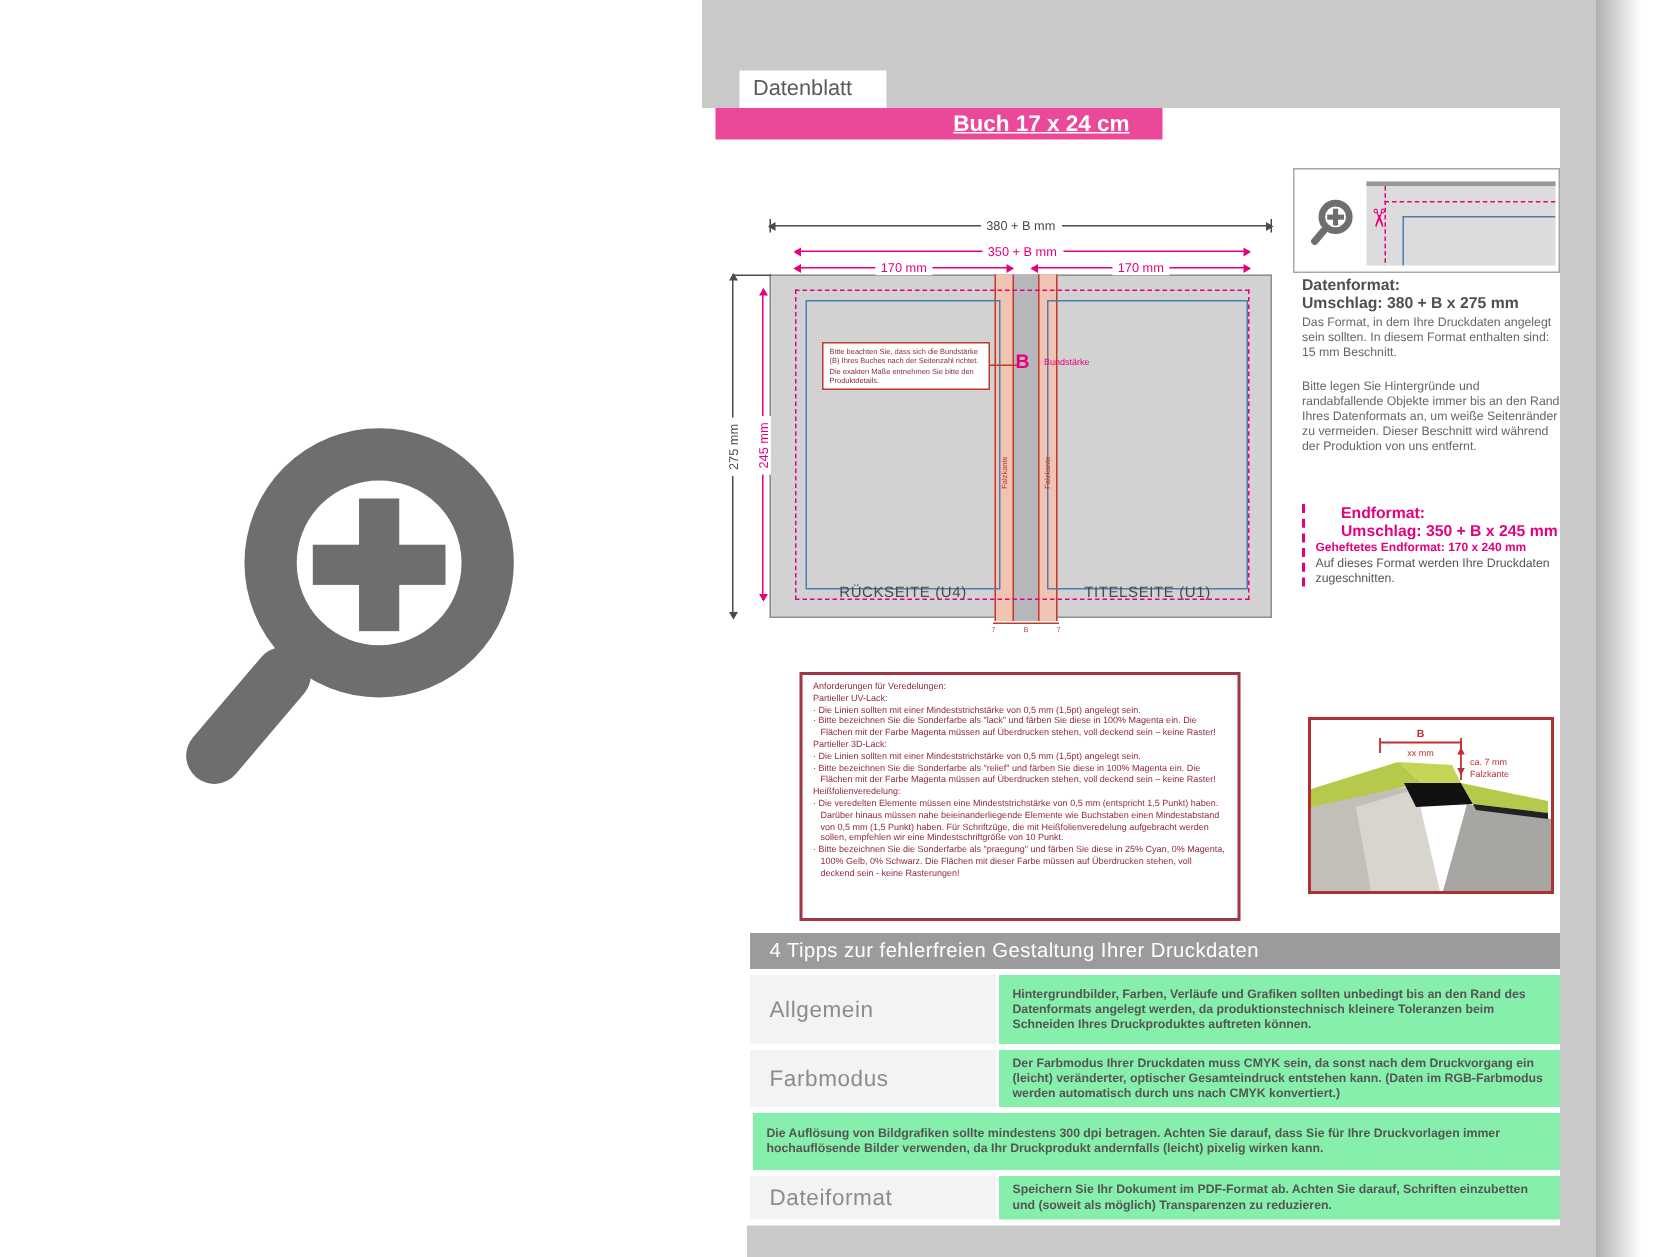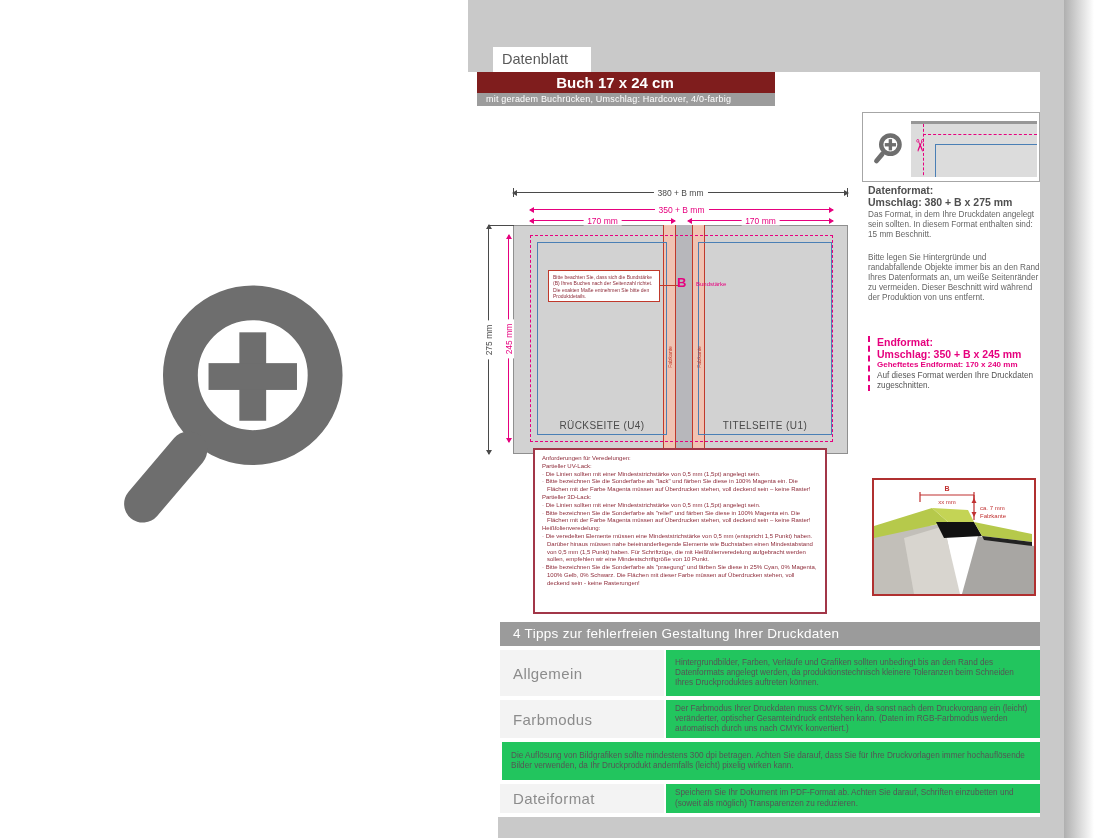--- a/index.html
+++ b/index.html
@@ -14,27 +14,27 @@
   #sheet { left:468px; top:0; width:596px; height:838px; background:#fff; }
   #sheet-shadow { left:1064px; top:0; width:30px; height:838px;
     background:linear-gradient(to right, rgba(110,110,110,.55), rgba(255,255,255,0)); }
   .band { background:#c9c9c9; }
   #band-top { left:0; top:0; width:596px; height:72px; }
   #band-right { left:572px; top:0; width:24px; height:838px; }
   #band-bottom { left:30px; top:817px; width:566px; height:21px; }
 
   #tab { left:25px; top:47px; width:98px; height:25px; background:#fff; color:#5a5a5a;
          font-size:14.5px; line-height:25px; padding-left:9px; }
-  #title-bar { left:9px; top:72px; width:298px; height:21px; background:#7f1d1d; color:#fff;
-         font-size:15px; line-height:21px; text-align:center; padding-right:22px; font-weight:bold; }
+  #title-bar { left:9px; top:72px; width:298px; height:21px; background:#ec4899; color:#fff;
+         font-size:15px; line-height:21px; text-align:right; padding-right:22px; font-weight:bold;text-decoration:underline; }
   #subtitle-bar { left:9px; top:93px; width:298px; height:13px; background:#9c9c9c; color:#fff;
          font-size:9px; line-height:13px; padding-left:9px; letter-spacing:.2px; }
 
   
-  #diagram { left:13px; top:140px; width:380px; height:302px;margin-top:42px; }
+  #diagram { left:13px; top:140px; width:380px; height:302px; }
   #cover-rect { left:32px; top:43px; width:335px; height:229px; background:#d2d2d2; border:1px solid #8f8f8f; }
   .strip { top:43px; height:231px; }
   #strip-salmon-l { left:182px; width:13px; background:#f0c3b2; border-left:1px solid #c0392b; border-right:1px solid #c0392b; }
   #strip-gray     { left:195px; width:16px; background:#b7b7bb; }
   #strip-salmon-r { left:211px; width:13px; background:#f0c3b2; border-left:1px solid #c0392b; border-right:1px solid #c0392b; }
   #end-rect { left:49px; top:53px; width:303px; height:207px; border:1px dashed #e6007e; }
   .safe-rect { top:60px; height:193px; border:1px solid #4a7fb5; }
   #safe-l { left:56px; width:130px; }
   #safe-r { left:217px; width:134px; }
 
@@ -56,21 +56,21 @@
   .tick { background:#4a4a4a; }
 
   #note-box { left:67px; top:88px; width:112px; height:32px; background:#fff; border:1px solid #c0392b;
      padding:3px 4px; font-size:5px; line-height:6.3px; color:#8e2c3a; }
   #note-line { left:179px; top:103px; width:19px; height:1px; background:#c0392b; }
   #spine-letter { left:196px; top:93px; font-size:13px; font-weight:bold; color:#e6007e; }
   #spine-name { left:215px; top:99px; font-size:6px; color:#e6007e; }
   .falz { position:absolute; width:44px; text-align:center; font-size:5px; color:#c0392b;
      transform:rotate(-90deg); transform-origin:center; top:172px; }
   #falz-l { left:166.5px; } #falz-r { left:195.5px; }
-  .panel-lbl { position:absolute; top:238px; font-size:10px; color:#4a4a4a; text-align:center; letter-spacing:.4px; }
+  .panel-lbl { position:absolute; top:250px; font-size:10px; color:#4a4a4a; text-align:center; letter-spacing:.4px; }
   #lbl-back { left:56px; width:130px; } #lbl-front { left:217px; width:134px; }
   #spine-dims { left:180px; top:277px; width:46px; display:flex; justify-content:space-between;
      font-size:4.5px; color:#c0392b; }
   #spine-dims-line { left:181px; top:275px; width:44px; height:1px; background:#c0392b; }
 
   
   #detail-box { left:394px; top:112px; width:178px; height:70px; background:#fff; border:1px solid #a6a6a6; }
   #detail-mag { left:8px; top:18px; width:34px; height:34px; }
   #corner-demo { left:48px; top:8px; width:126px; height:56px; background:#dcdcdc; border-top:3px solid #979797; overflow:hidden; }
   #cd-vdash { left:12px; top:0; height:56px; width:0; border-left:1px dashed #e6007e; }
@@ -80,62 +80,61 @@
   #cd-scissors { left:1px; top:13px; font-size:17px; color:#e6007e; transform:rotate(90deg); line-height:1; }
 
   .sb-block { left:400px; width:172px; }
   #sb-datenformat { top:184px; }
   #sb-endformat { top:336px; border-left:2px dashed #e6007e; padding-left:7px; }
   #sb-sicherheit { top:408px; border-left:2px solid #4a90c0; padding-left:7px; }
   .sb-title { font-size:10.5px; font-weight:bold; color:#4f4f4f; }
   .sb-value { font-size:10.5px; font-weight:bold; color:#4f4f4f; }
   .sb-p { font-size:8.2px; color:#666; line-height:10.2px; margin-top:2px; }
   .sb-gap { height:10px; }
-  #sb-endformat .sb-title, #sb-endformat .sb-value { color:#e6007e; }
+  #sb-endformat .sb-title, #sb-endformat .sb-value { color:#e6007e;margin-left:17px; }
   #sb-endformat .sb-sub { font-size:8px; font-weight:bold; color:#e6007e; }
   #sb-endformat .sb-p, #sb-sicherheit .sb-p { color:#555; }
   #sb-sicherheit .sb-title { color:#3f9dc9; font-size:11px; }
 
   #spine3d-box { left:404px; top:478px; width:164px; height:118px; background:#fff; border:2px solid #b03030; }
 
   
   #veredelung { left:65px; top:448px; width:294px; height:166px; background:#fff;
      border:2px solid #a23648; padding:5px 7px 4px 7px; color:#8e2c3a; font-size:6px; line-height:7.8px; }
   .v-bullet { padding-left:5px; text-indent:-5px; }
   .v-bullet::before { content:"· "; }
 
   
   #tipps-header { left:32px; top:622px; width:540px; height:24px; background:#9b9b9b; color:#fff;
      font-size:13.5px; line-height:24px; padding-left:13px; letter-spacing:.3px; }
   #tipps-rows { left:32px; top:650px; width:540px; }
   .tip-row { display:flex; margin-bottom:4px; }
   .tip-label { width:164px; background:#f3f3f3; font-size:15px; color:#8c8c8c;
      padding-left:13px; display:flex; align-items:center; letter-spacing:.4px; }
-  .tip-text { flex:1; background:#22c55e; margin-left:2px; padding:4px 10px 4px 9px;
-     font-size:8.2px; line-height:10.2px; color:#555; display:flex; align-items:center; }
+  .tip-text { flex:1; background:#86efac; margin-left:2px; padding:4px 10px 4px 9px;
+     font-size:8.2px; line-height:10.2px; color:#555; display:flex; align-items:center;font-weight:bold; }
   .rh46 { height:46px; } .rh38 { height:38px; } .rh29 { height:29px; }
 </style>
 </head>
 <body>
 
 <svg id="big-zoom" class="abs" viewBox="0 0 100 100">
   <circle cx="57" cy="40" r="27" fill="none" stroke="#6e6e6e" stroke-width="13"></circle>
   <rect x="52" y="24" width="10" height="33" fill="#6e6e6e"></rect>
   <rect x="40.5" y="35.5" width="33" height="10" fill="#6e6e6e"></rect>
   <line x1="16" y1="88" x2="33" y2="68" stroke="#6e6e6e" stroke-width="14" stroke-linecap="round"></line>
 </svg>
 
 <div id="sheet" class="abs">
   <div id="band-top" class="abs band"></div>
   <div id="band-right" class="abs band"></div>
   <div id="band-bottom" class="abs band"></div>
 
   <div id="tab" class="abs">Datenblatt</div>
   <div id="title-bar" class="abs">Buch 17 x 24 cm</div>
-  <div id="subtitle-bar" class="abs">mit geradem Buchrücken, Umschlag: Hardcover, 4/0-farbig</div>
 
   <div id="diagram" class="abs">
     <div id="cover-rect" class="abs"></div>
     <div id="strip-salmon-l" class="abs strip"></div>
     <div id="strip-gray" class="abs strip"></div>
     <div id="strip-salmon-r" class="abs strip"></div>
     <div id="end-rect" class="abs"></div>
     <div id="safe-l" class="abs safe-rect"></div>
     <div id="safe-r" class="abs safe-rect"></div>
 

